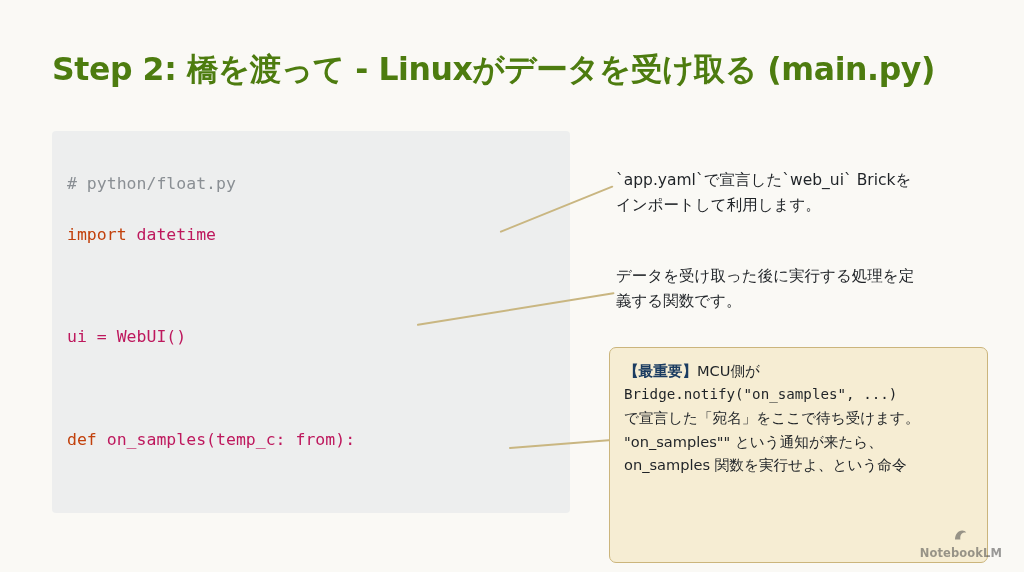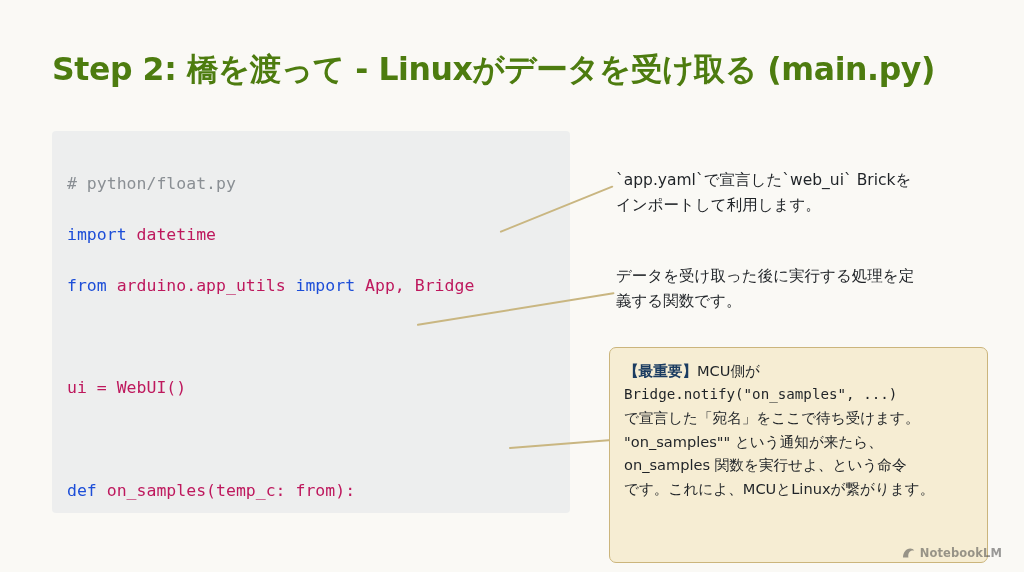--- a/index.html
+++ b/index.html
@@ -49,21 +49,21 @@
     right: 8px;
     font-family: "DejaVu Sans Mono", "Liberation Mono", monospace;
     font-size: 16.5px;
     line-height: 25.6px;
     color: #20242a;
     white-space: pre;
     tab-size: 4;
   }
 
   .code-line { min-height: 25.6px; white-space: pre; }
-  .tok-kw      { color: #1d4ed8; margin-top: 10px; }
+  .tok-kw      { color: #c2410c; margin-top: 10px; }
   .tok-com     { color: #8a8f94; }
   .tok-plain   { color: #be185d; }
 
   
   .leader {
     position: absolute;
     background: #c9b681;
     transform-origin: 0 50%;
     height: 2px;
     border-radius: 1px;
@@ -117,41 +117,41 @@
 
   
   #watermark {
     position: absolute;
     right: 22px;
     bottom: 12px;
     display: flex;
     align-items: center;
     gap: 5px;
     opacity: 0.55;
+    flex-direction: column;
   }
   #watermark .wm-text {
     font-size: 11.5px;
     color: #4a4a4a;
     font-weight: bold;
     letter-spacing: 0.1px;
   }
   #watermark svg { display: block; }
 </style>
 </head>
 <body>
 
 <div id="slide">
 
   <div id="slide-title">Step 2: 橋を渡って - Linuxがデータを受け取る (main.py)</div>
 
   <div id="code-panel">
     <div id="code-block">
 <div class="code-line"><span class="tok-com"># python/float.py</span></div>
 <div class="code-line"><span class="tok-kw">import</span><span class="tok-plain"> datetime</span></div>
-<div class="code-line"><span class="tok-kw">from</span><span class="tok-plain"> arduino.app_utils </span><span class="tok-kw">import</span><span class="tok-plain"> App, Bridge</span></div>
 <div class="code-line">&nbsp;</div>
 <div class="code-line"><span class="tok-plain">ui = WebUI()</span></div>
 <div class="code-line">&nbsp;</div>
 <div class="code-line"><span class="tok-kw">def</span><span class="tok-plain"> on_samples(temp_c: from):</span></div>
 
 
 
 
 
 
@@ -168,21 +168,20 @@
 
   <div class="annotation" id="annotation-2">データを受け取った後に実行する処理を定
 義する関数です。</div>
 
   <div id="callout-box">
     <div class="callout-line"><span class="callout-emph">【最重要】</span><span>MCU側が</span></div>
     <div class="callout-line mono">Bridge.notify("on_samples", ...)</div>
     <div class="callout-line">で宣言した「宛名」をここで待ち受けます。</div>
     <div class="callout-line">"on_samples"" という通知が来たら、</div>
     <div class="callout-line">on_samples 関数を実行せよ、という命令</div>
-    <div class="callout-line">です。これによ、MCUとLinuxが繋がります。</div>
   </div>
 
   <div id="watermark">
     <span>
       <svg width="13" height="12" viewBox="0 0 13 12" aria-hidden="true">
         <path d="M1 10.5 C1 5.5 4 1.5 8.2 1.5 C10 1.5 11.6 2.4 12.2 3.6 C10.6 3.1 8.9 3.6 7.7 4.8 C6.2 6.3 6.1 8.4 6.4 10.5 Z" fill="#4a4a4a"></path>
       </svg>
     </span>
     <span class="wm-text">NotebookLM</span>
   </div>

